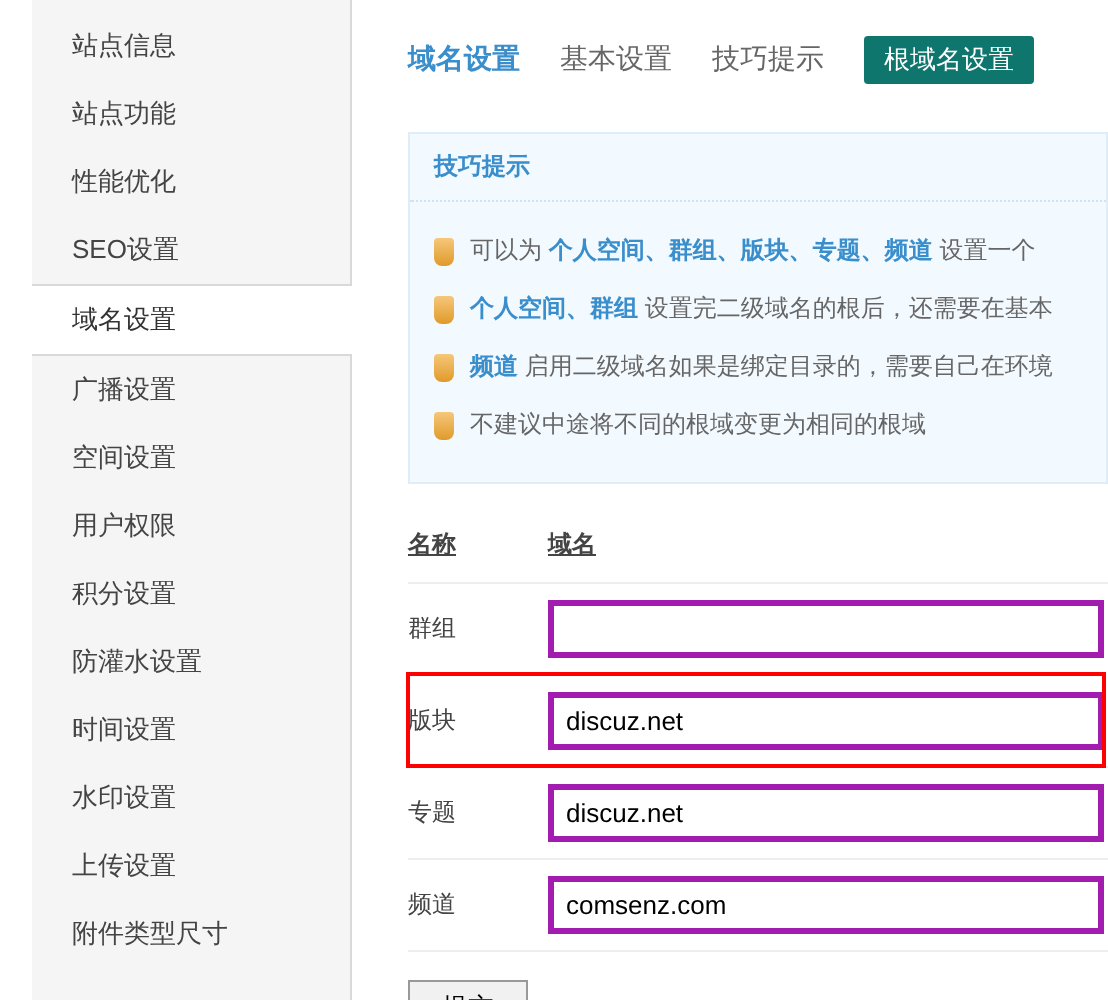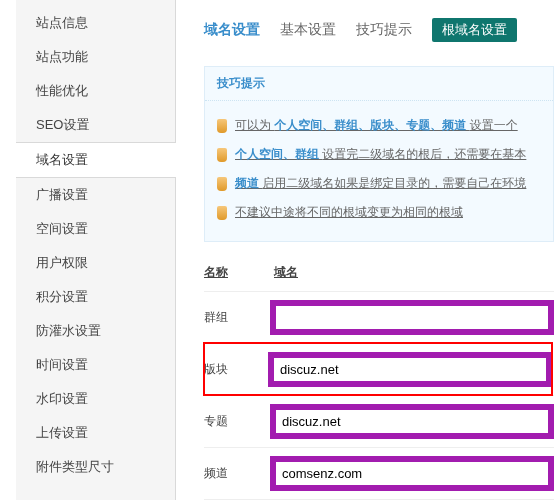--- a/index.html
+++ b/index.html
@@ -79,21 +79,20 @@
   }
   .tips-body {
     padding: 10px 12px 14px 12px;
     color: #666;
   }
   .tip-line {
     display: flex;
     align-items: flex-start;
     padding: 6px 0;
     white-space: nowrap;
-    text-decoration: underline;
   }
   .tip-icon {
     display: inline-block;
     width: 10px;
     height: 14px;
     margin-right: 8px;
     margin-top: 2px;
     background: linear-gradient(#f6c77a, #e09a2a);
     border-radius: 2px 2px 4px 4px;
     flex-shrink: 0;
@@ -117,21 +116,21 @@
   }
   .form-row.highlight {
     outline: 2px solid #ff0000;
     outline-offset: -1px;
     border-top: 1px solid #eee;
     margin-right: 2px;
   }
   .form-row input[type=text] {
     width: 260px;
     padding: 4px 6px;
-    border: 6px solid #a21caf;
+    border: 3px solid #a21caf;
     font-size: 13px;
     font-family: inherit;
   }
   .submit-row {
     border-top: 1px solid #eee;
     padding-top: 14px;
   }
   .submit-btn {
     padding: 4px 16px;
     border: 1px solid #999;

